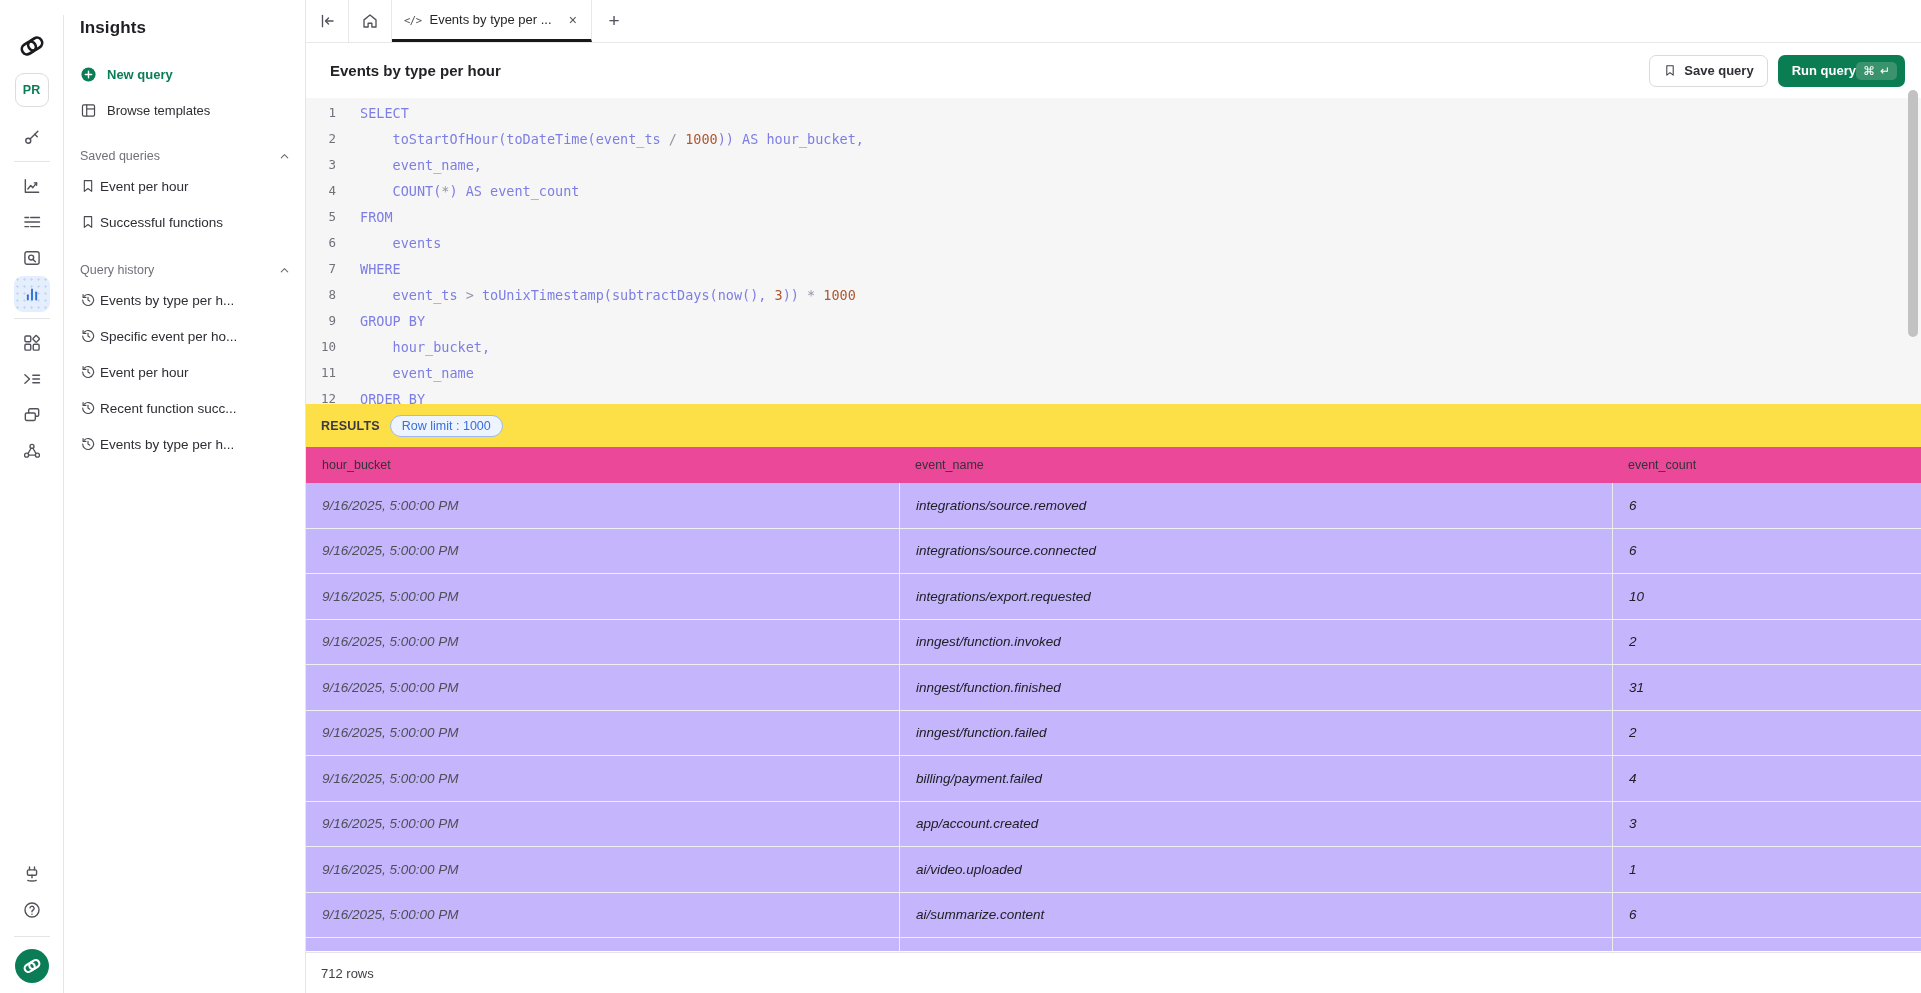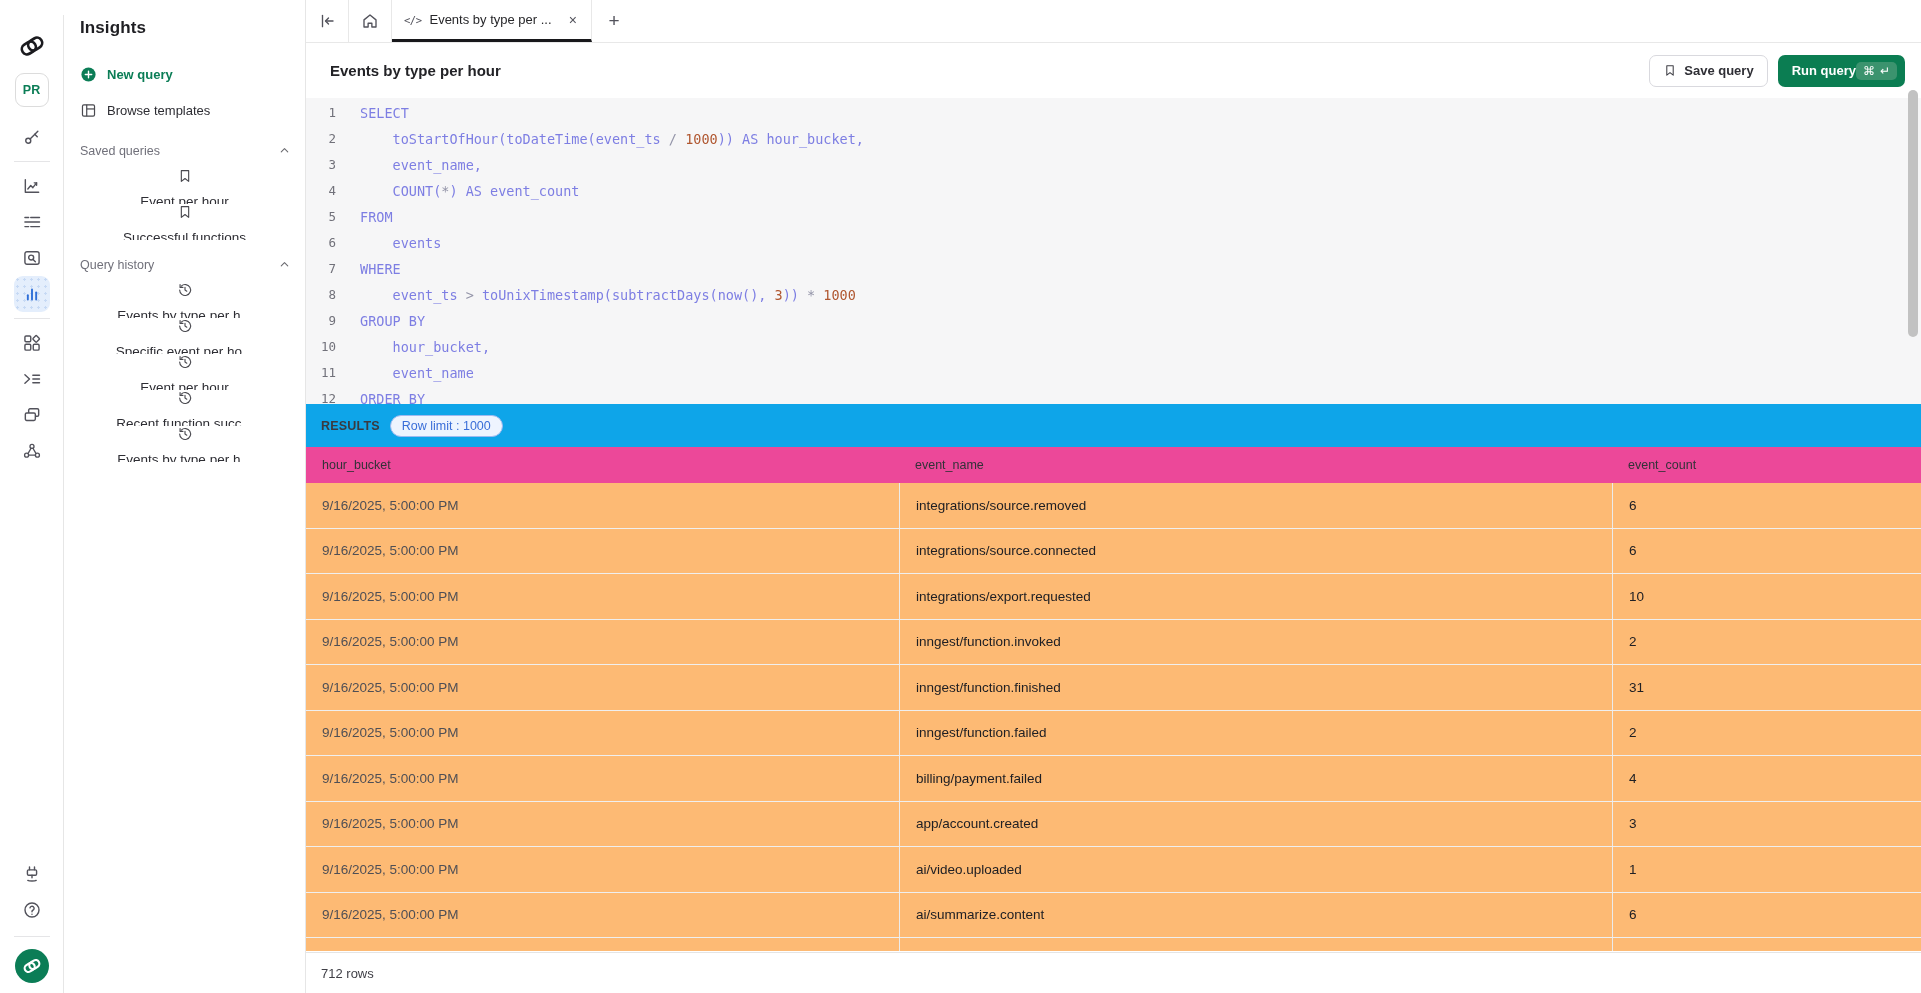--- a/index.html
+++ b/index.html
@@ -18,23 +18,23 @@
   .rail-bottom { margin-top:auto; display:flex; flex-direction:column; align-items:center; width:100%; padding-bottom:10px; }
   .rail-bottom .rail-div { margin:8px 0; }
   .rail-green { width:34px; height:34px; border-radius:50%; background:#0b7d56; display:flex; align-items:center; justify-content:center; color:#fff; margin-top:4px; }
 
   
   .sidebar { position:absolute; left:64px; top:0; bottom:0; width:242px; background:#fff; border-right:1px solid #e6e6e6; padding:18px 0 0 0; }
   .sb-title { font-size:17px; font-weight:700; color:#1f1f23; padding:0 16px; letter-spacing:.1px; }
   .sb-action { display:flex; align-items:center; gap:10px; height:32px; padding:0 16px; cursor:pointer; font-size:13px; font-weight:600; }
   .sb-action.newq { margin-top:20px; color:#0b7d56; }
   .sb-action.browse { color:#2d2d33; font-weight:500; margin-top:4px; }
-  .sb-section-h { display:flex; justify-content:space-between; padding:0 14px 0 16px; height:24px; margin-top:18px; cursor:pointer; }
+  .sb-section-h { display:flex; align-items:center; justify-content:space-between; padding:0 14px 0 16px; height:24px; margin-top:18px; cursor:pointer; }
   .sb-section-label { font-size:12.5px; color:#70707a; }
-  .side-item { display:flex; align-items:center; gap:10px; height:36px; padding:0 16px; cursor:pointer; font-size:13.5px; color:#2d2d33;flex-direction:column; }
+  .side-item { display:flex; align-items:center; gap:4px; height:36px; padding:0 16px; cursor:pointer; font-size:13.5px; color:#2d2d33; }
   .si-icon { display:flex; color:#49494f; }
   .si-label { white-space:nowrap; overflow:hidden; }
 
   
   .main { position:absolute; left:306px; top:0; right:0; bottom:0; display:flex; flex-direction:column; background:#fff; }
 
   .tabbar { height:43px; display:flex; align-items:stretch; border-bottom:1px solid #e8e8e8; background:#fff; flex:0 0 auto; }
   .tb-btn { width:43px; display:flex; align-items:center; justify-content:center; color:#52525b; border-right:1px solid #e8e8e8; cursor:pointer; }
   .tab { width:200px; display:flex; align-items:center; gap:8px; padding:0 12px; border-right:1px solid #e8e8e8; border-bottom:3px solid #18181b; cursor:pointer; }
   .tab-code { font-family:"DejaVu Sans Mono", monospace; font-size:10.5px; color:#52525b; letter-spacing:-.5px; }
@@ -50,31 +50,31 @@
   .run-kbd { background:#3b936e; border-radius:5px; padding:2px 7px; display:flex; gap:5px; align-items:center; font-size:12px; font-weight:400; }
 
   .editor { height:306px; flex:0 0 auto; background:#f6f6f7; overflow:hidden; padding-top:2px; cursor:text; }
   .code-line { display:flex; height:26px; line-height:26px; font-family:"DejaVu Sans Mono", monospace; font-size:13.5px; }
   .gutter { width:36px; flex:0 0 auto; text-align:right; padding-right:6px; color:#71717a; font-size:12.5px; }
   .code { white-space:pre; padding-left:18px; color:#7d7ee3; }
   .tok-k { color:#7d7ee3; }
   .tok-n { color:#b05730; }
   .tok-o { color:#9394a8; }
 
-  .results-bar { height:43px; flex:0 0 auto; display:flex; align-items:center; gap:10px; padding-left:15px; background:#0ea5e9;text-align:center; }
+  .results-bar { height:43px; flex:0 0 auto; display:flex; align-items:center; gap:10px; padding-left:15px; background:#fde047;text-align:center; }
   .results-label { font-size:12.5px; font-weight:600; color:#3a3a40; letter-spacing:.2px; }
   .row-limit-pill { height:22px; display:flex; align-items:center; padding:0 11px; border:1px solid #9db9f0; border-radius:11px; background:#eef4fe; color:#3a6ed8; font-size:12.5px; cursor:pointer; }
 
   .thead { height:36px; flex:0 0 auto; display:flex; background:#ec4899; align-items:center; }
   .th { font-size:12.5px; color:#323238; padding-left:16px; }
   .c1 { width:593px; flex:0 0 auto; }
   .c2 { width:713px; flex:0 0 auto; }
   .c3 { flex:1; }
   .tbody { height:469px; flex:0 0 auto; overflow:hidden; }
-  .trow { display:flex; height:45.5px; align-items:center; border-bottom:1px solid #efefef; background:#fdba74; }
+  .trow { display:flex; height:45.5px; align-items:center; border-bottom:1px solid #efefef; background:#c4b5fd;font-style:italic; }
   .trow.filler { height:13px; border-bottom:none; }
   .td { font-size:13.5px; padding-left:16px; height:100%; display:flex; align-items:center; overflow:hidden; white-space:nowrap; }
   .td.c2, .td.c3 { border-left:1px solid #ebebeb; }
   .td-date { color:#4f4f55; }
   .td-name, .td-count { color:#202024; }
 
   .tfoot { height:41px; flex:0 0 auto; border-top:1px solid #e5e5e5; display:flex; align-items:center; padding-left:15px; background:#fff; font-size:13px; color:#3f3f46; }
 
   .vscroll { position:absolute; right:3px; top:90px; width:10px; height:247px; border-radius:5px; background:#c2c2c2; cursor:pointer; }
 

